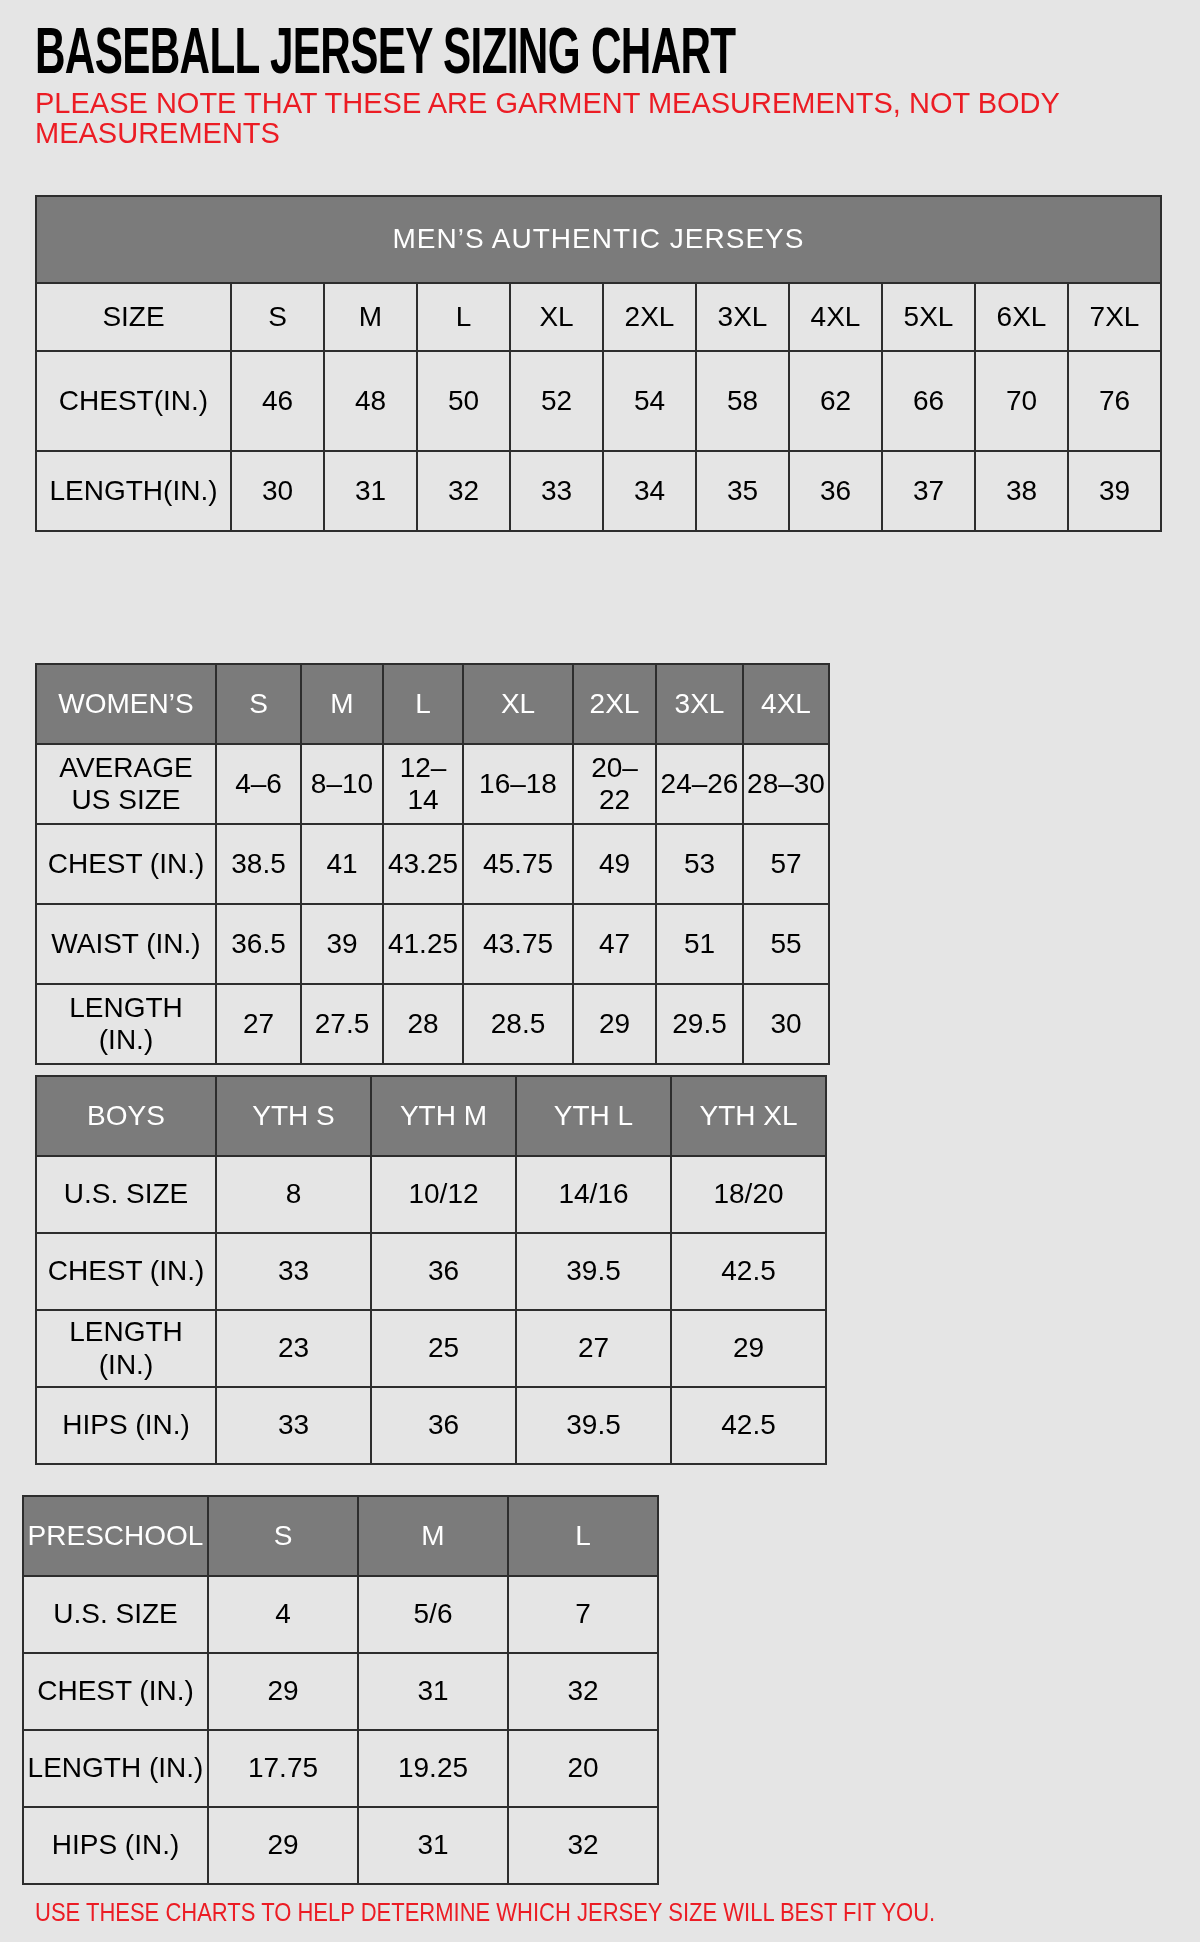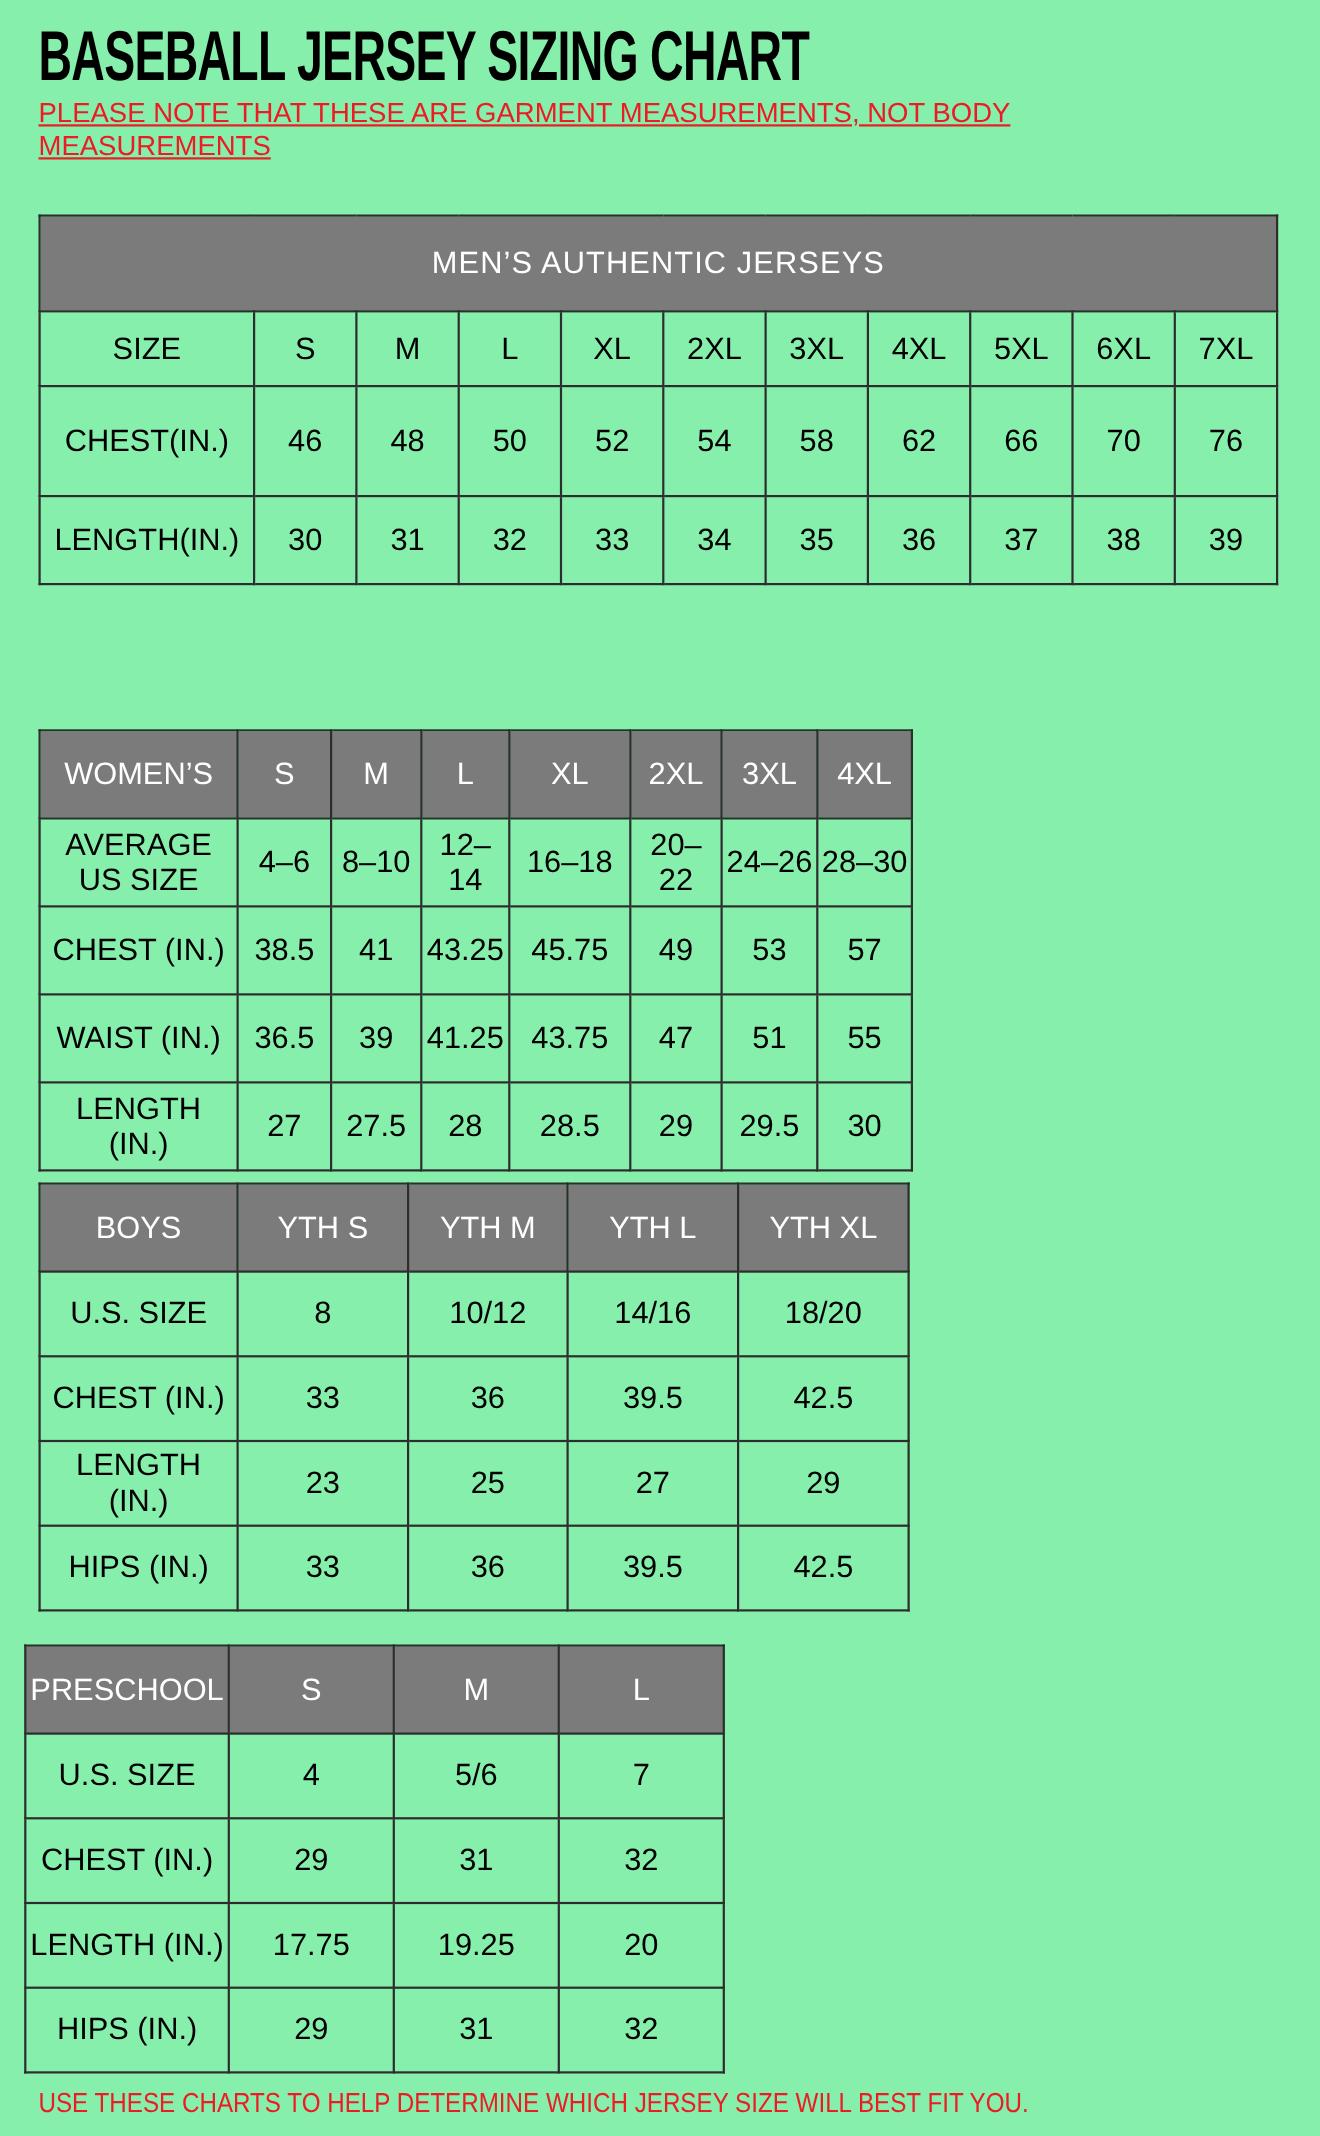--- a/index.html
+++ b/index.html
@@ -1,24 +1,24 @@
 <!DOCTYPE html>
 <html><head>
 <meta charset="utf-8">
 <style>
   html,body { margin:0; padding:0; background:#ffffff; }
-  .page { position:relative; width:1200px; height:1942px; background:#86efac;
+  .page { position:relative; width:1200px; height:1942px; background:#e5e5e5;
           font-family:"Liberation Sans", sans-serif; color:#000; overflow:hidden; }
 
   .main-title { position:absolute; left:35px; top:14px; font-size:64px; font-weight:bold;
                 letter-spacing:-1px; white-space:nowrap; transform:scaleX(0.66);
                 transform-origin:left top; color:#000; }
 
   .note { position:absolute; left:35px; top:88px; color:var(--red,#ec1c24);
-          font-size:25px; line-height:30px;text-decoration:underline; }
+          font-size:29px; line-height:30px; }
 
   .footer-note { position:absolute; left:35px; top:1898px; color:var(--red,#ec1c24);
                  font-size:25px; white-space:nowrap; transform:scaleX(0.88);
                  transform-origin:left top; }
 
   table.tbl { position:absolute; border-collapse:collapse; table-layout:fixed; }
   table.tbl td { border:2px solid var(--border,#2d2d2d); text-align:center; vertical-align:middle;
                  font-size:28px; padding:0 2px; line-height:1.15; overflow:hidden; color:#000; }
   table.tbl td.gray { background:var(--gray,#7b7b7b); color:#ffffff; }
   td.mens-title-cell { font-size:36px; letter-spacing:1px; }

